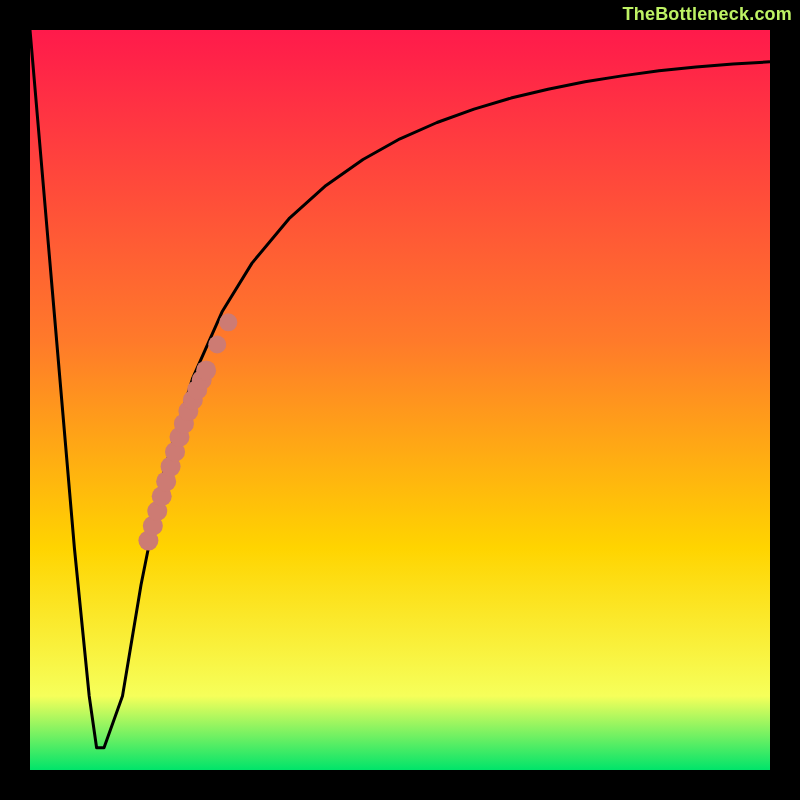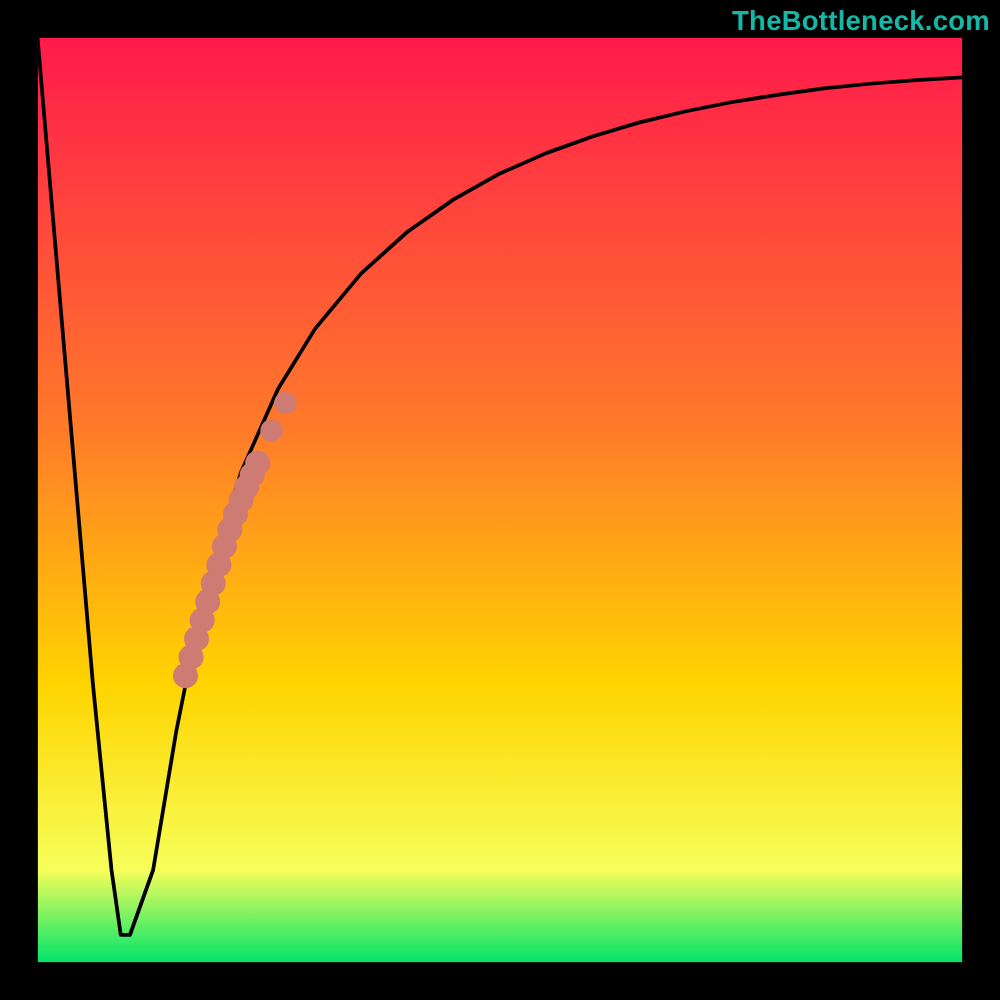--- a/index.html
+++ b/index.html
@@ -27,22 +27,22 @@
   }
   .plot svg {
     width: 100%;
     height: 100%;
     display: block;
   }
   .watermark {
     position: absolute;
     top: 4px;
     right: 8px;
-    color: #14b8a6;
-    font-size: 22px;
+    color: #bef264;
+    font-size: 18px;
     font-weight: 600;
     letter-spacing: 0.2px;
     user-select: none;
   }
 </style>
 </head>
 <body>
 
 <div class="frame">
 

